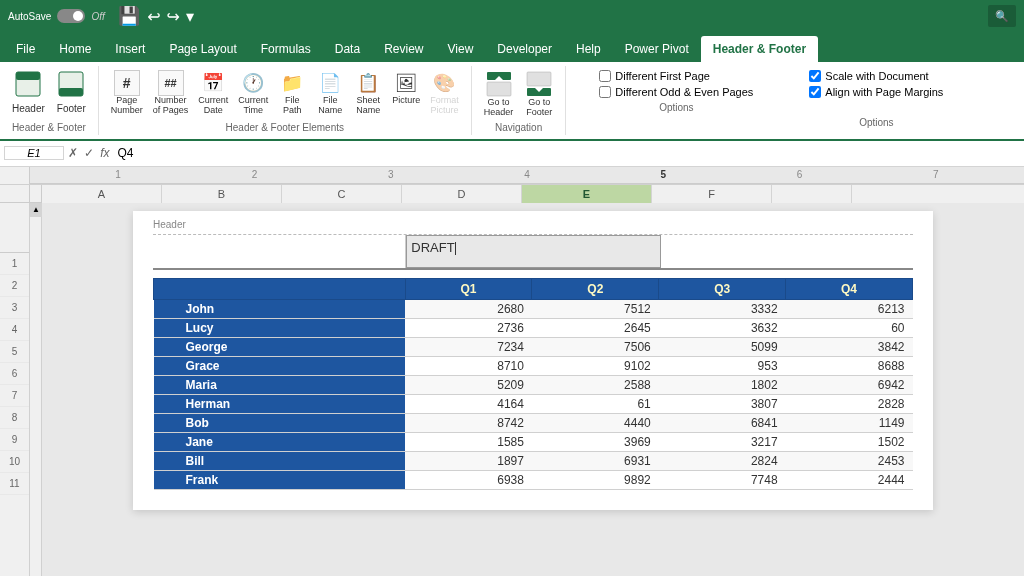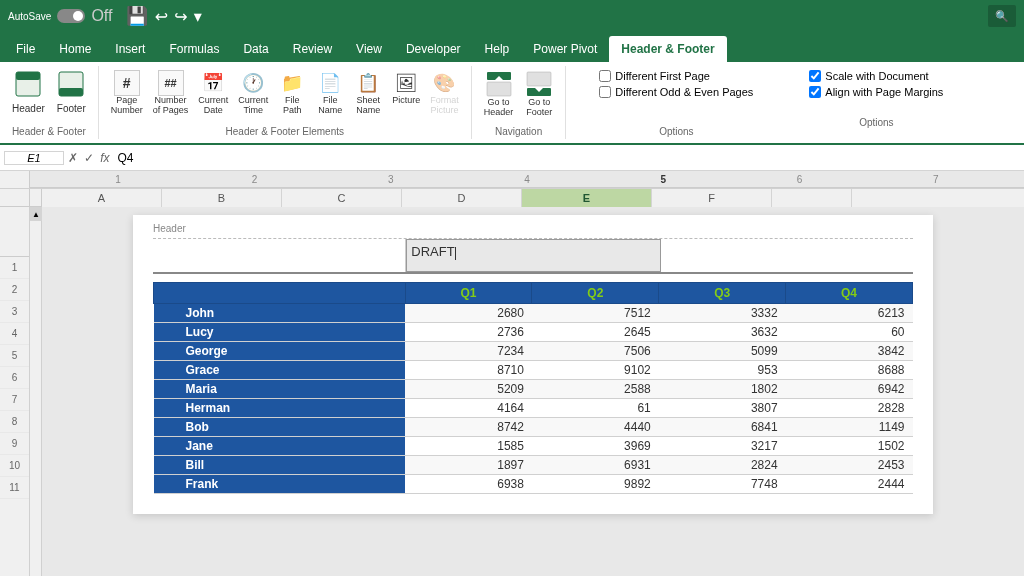--- a/index.html
+++ b/index.html
@@ -14,21 +14,21 @@
       align-items: center;
       padding: 0 8px;
       justify-content: space-between;
     }
     #title-bar .left { display: flex; align-items: center; gap: 6px; font-size: 11px; }
     #title-bar .center { font-size: 13px; font-weight: normal; color: white; }
     #title-bar .right { width: 28px; height: 22px; background: #1a5c38; display: flex; align-items: center; justify-content: center; border-radius: 2px; }
     .autosave-label { font-size: 10px; }
     .toggle-off { background: #888; border-radius: 8px; width: 28px; height: 14px; display: inline-flex; align-items: center; padding: 0 2px; }
     .toggle-off::after { content: ''; width: 10px; height: 10px; background: white; border-radius: 50%; margin-left: auto; }
-    .autosave-off { font-size: 16px; color: #ccc; }
+    .autosave-off { font-size: 10px; color: #ccc; font-style: italic; }
 
     
     #tabs {
       background: #217346;
       display: flex;
       height: 30px;
       align-items: flex-end;
       padding-left: 4px;
     }
     .tab {
@@ -190,21 +190,21 @@
     }
     .cursor { display: inline-block; width: 1px; height: 13px; background: #333; vertical-align: middle; }
 
     
     #data-table {
       width: 100%;
       border-collapse: collapse;
     }
     #data-table th {
       background: #1e56a0;
-      color: #84cc16;
+      color: #fef9c3;
       text-align: center;
       padding: 3px 8px;
       font-size: 12px;
       border: 1px solid #1a4a8a;
     }
     #data-table td {
       padding: 2px 8px;
       font-size: 12px;
       border-bottom: 1px solid #d0d0d0;
     }
@@ -236,20 +236,21 @@
   </div>
   <div class="right">
     <span>🔍</span>
   </div>
 </div>
 
 <div id="tabs">
     <div class="tab">File</div>
     <div class="tab">Home</div>
     <div class="tab">Insert</div>
+    <div class="tab">Page Layout</div>
     <div class="tab">Formulas</div>
     <div class="tab">Data</div>
     <div class="tab">Review</div>
     <div class="tab">View</div>
     <div class="tab">Developer</div>
     <div class="tab">Help</div>
     <div class="tab">Power Pivot</div>
     <div class="tab active">Header &amp; Footer</div>
   </div>
 
@@ -336,21 +337,21 @@
           <rect x="2" y="2" width="24" height="14" rx="1" fill="#e0e0e0" stroke="#aaa" stroke-width="0.5"></rect>
           <rect x="2" y="18" width="24" height="8" rx="1" fill="#217346"></rect>
           <polygon points="14,22 10,18 18,18" fill="white"></polygon>
         </svg>
         <span class="ribbon-btn-label" style="font-size:9px;">Go to<br>Footer</span>
       </div>
     </div>
     <div class="ribbon-group-label">Navigation</div>
   </div>
 
-  <div class="ribbon-group" style="min-width:220px; border-right:none;gap:24px;">
+  <div class="ribbon-group" style="min-width:220px; border-right:none;">
     <div class="ribbon-options">
       <div class="ribbon-checkbox">
         <input type="checkbox" style="">
         <span>Different First Page</span>
       </div>
       <div class="ribbon-checkbox">
         <input type="checkbox" style="">
         <span>Different Odd &amp; Even Pages</span>
       </div>
     </div>

